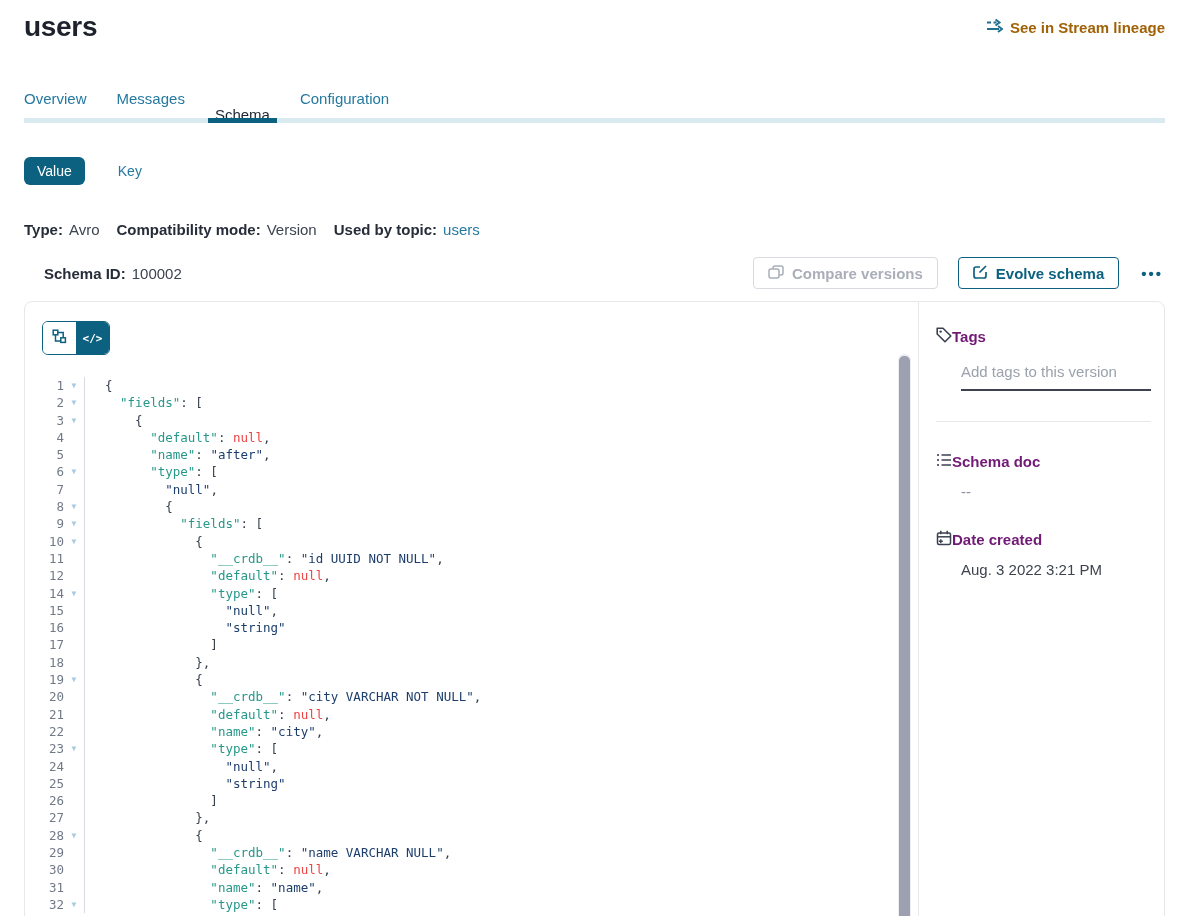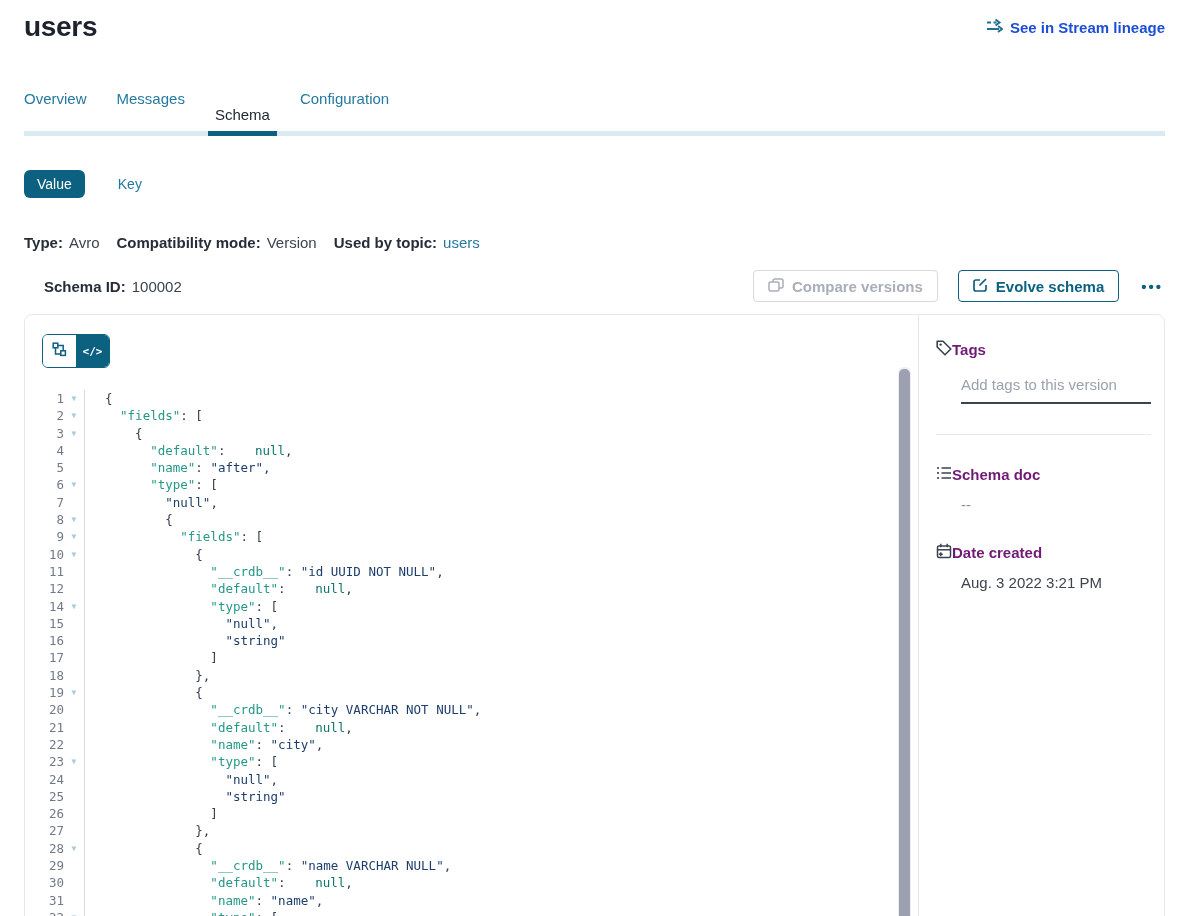--- a/index.html
+++ b/index.html
@@ -4,26 +4,26 @@
 <style>
   * { box-sizing: border-box; margin: 0; padding: 0; }
   html,body { background:#fff; }
   body { font-family: "Liberation Sans", sans-serif; }
   .viewport { position:relative; width:1189px; height:916px; overflow:hidden; background:#fff; }
   .content { padding: 0 24px; }
 
   
   .header { display:flex; justify-content:space-between; align-items:flex-start; padding-top:11px; }
   .page-title { font-size:28px; font-weight:700; color:#1d222d; letter-spacing:-0.3px; line-height:32px; }
-  .lineage-link { display:flex; align-items:flex-end; gap:7px; margin-top:7px; color:#1d4ed8; font-weight:700; font-size:15px; cursor:pointer; }
+  .lineage-link { display:flex; align-items:flex-end; gap:7px; margin-top:7px; color:#a16207; font-weight:700; font-size:15px; cursor:pointer; }
 
   
   .tabs { position:relative; margin-top:47px; display:flex; gap:30px; }
   .tabs-track { position:absolute; left:0; right:0; bottom:0; height:5px; background:#d9eaf1; }
-  .tab { position:relative; font-size:15px; color:#2579a0; padding-bottom:13px; cursor:pointer; z-index:1; }
+  .tab { position:relative; font-size:15px; color:#2579a0; cursor:pointer; z-index:1; }
   .tab.active { color:#1e2531; font-weight:500;margin-top:16px; }
   .tab.active::after { content:""; position:absolute; left:-7px; right:-7px; bottom:0; height:5px; background:#0d6180; }
 
   
   .vk-row { margin-top:34px; display:flex; align-items:center; gap:33px; }
   .value-btn { background:#0d6180; color:#fff; font-size:14px; padding:6px 13px; border:none; border-radius:6px; cursor:pointer; font-family:inherit; }
   .key-link { color:#2579a0; font-size:14px; cursor:pointer; }
 
   
   .meta-row { margin-top:36px; display:flex; gap:17px; font-size:15px; align-items:baseline; }
@@ -48,21 +48,21 @@
   .view-toggle { margin-left:17px; display:inline-flex; border:1px solid #0d6180; border-radius:6px; overflow:hidden; }
   .vt-btn { width:33px; height:32px; display:flex; align-items:center; justify-content:center; cursor:pointer; background:#fff; border:none; }
   .vt-btn.sel { background:#0d6180; }
   .vt-code-glyph { color:#fff; font-family:"DejaVu Sans Mono", monospace; font-size:11px; font-weight:700; }
 
   .code-scroll { margin-top:22px; font-family:"DejaVu Sans Mono", monospace; font-size:12.5px; }
   .code-line { display:flex; height:17.3px; line-height:17.3px; white-space:pre; }
   .ln { width:39px; text-align:right; color:#717987; flex-shrink:0; }
   .fold-col { width:21px; text-align:center; color:#a8cde1; font-size:8px; flex-shrink:0; border-right:1px solid #d8dbe1; cursor:pointer; }
   .code-text { padding-left:20px; color:#333c4a; }
-  .tok-key { color:#259889; } .tok-str { color:#1d3e6c; } .tok-null { color:#0f766e;margin-left:22px; } .tok-punct { color:#333c4a; }
+  .tok-key { color:#259889; } .tok-str { color:#1d3e6c; } .tok-null { color:#ef4444; } .tok-punct { color:#333c4a; }
 
   .scroll-track { position:absolute; right:7px; top:52px; bottom:0; width:13px; background:#eeeef2; border-radius:6px 6px 0 0; }
   .scroll-thumb { position:absolute; right:8px; top:54px; bottom:5px; width:11px; background:#9da0b1; border-radius:5px; cursor:pointer; }
 
   .divider-v { width:1px; background:#e7e8eb; }
 
   
   .sidebar { width:245px; padding:25px 13px 0 17px; flex-shrink:0; }
   .section-head { display:flex; align-items:center; color:#701a75; font-weight:700; font-size:15px; }
   .section-head svg { flex-shrink:0; }

